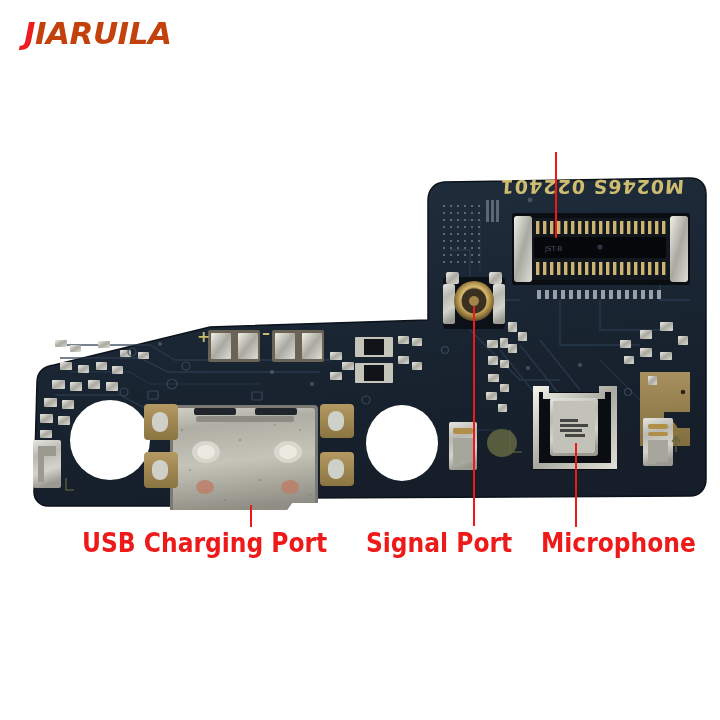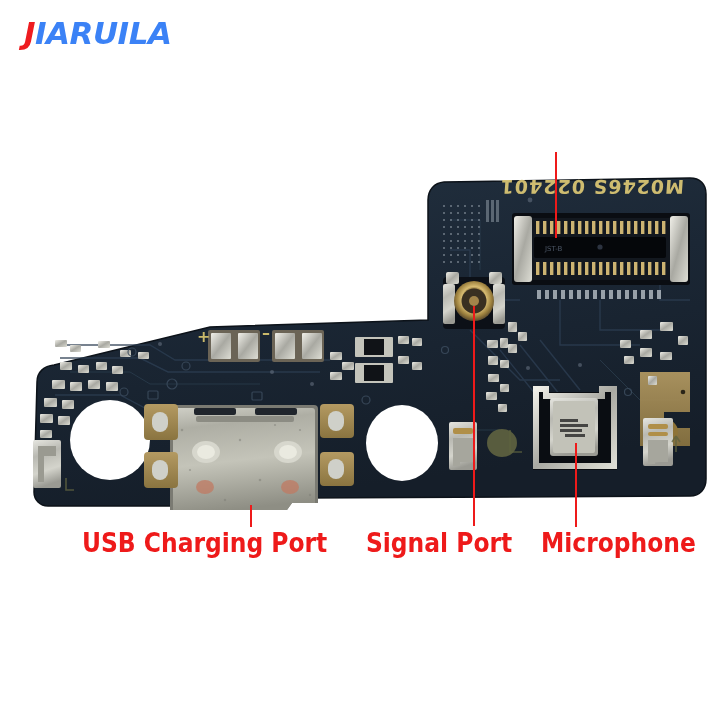--- a/index.html
+++ b/index.html
@@ -25,21 +25,21 @@
     top: 18px;
     font-family: "DejaVu Sans", sans-serif;
     font-weight: bold;
     font-style: italic;
     font-size: 31px;
     letter-spacing: -0.5px;
     white-space: nowrap;
     line-height: 1;
   }
   #logo .j { color: #ee1c20; }
-  #logo .rest { color: #3b82f6; }
+  #logo .rest { color: #c2410c; }
 
   
   .callout {
     position: absolute;
     color: #ee1a1a;
     font-family: "DejaVu Sans", sans-serif;
     font-weight: bold;
     font-size: 25px;
     white-space: nowrap;
     line-height: 1;

